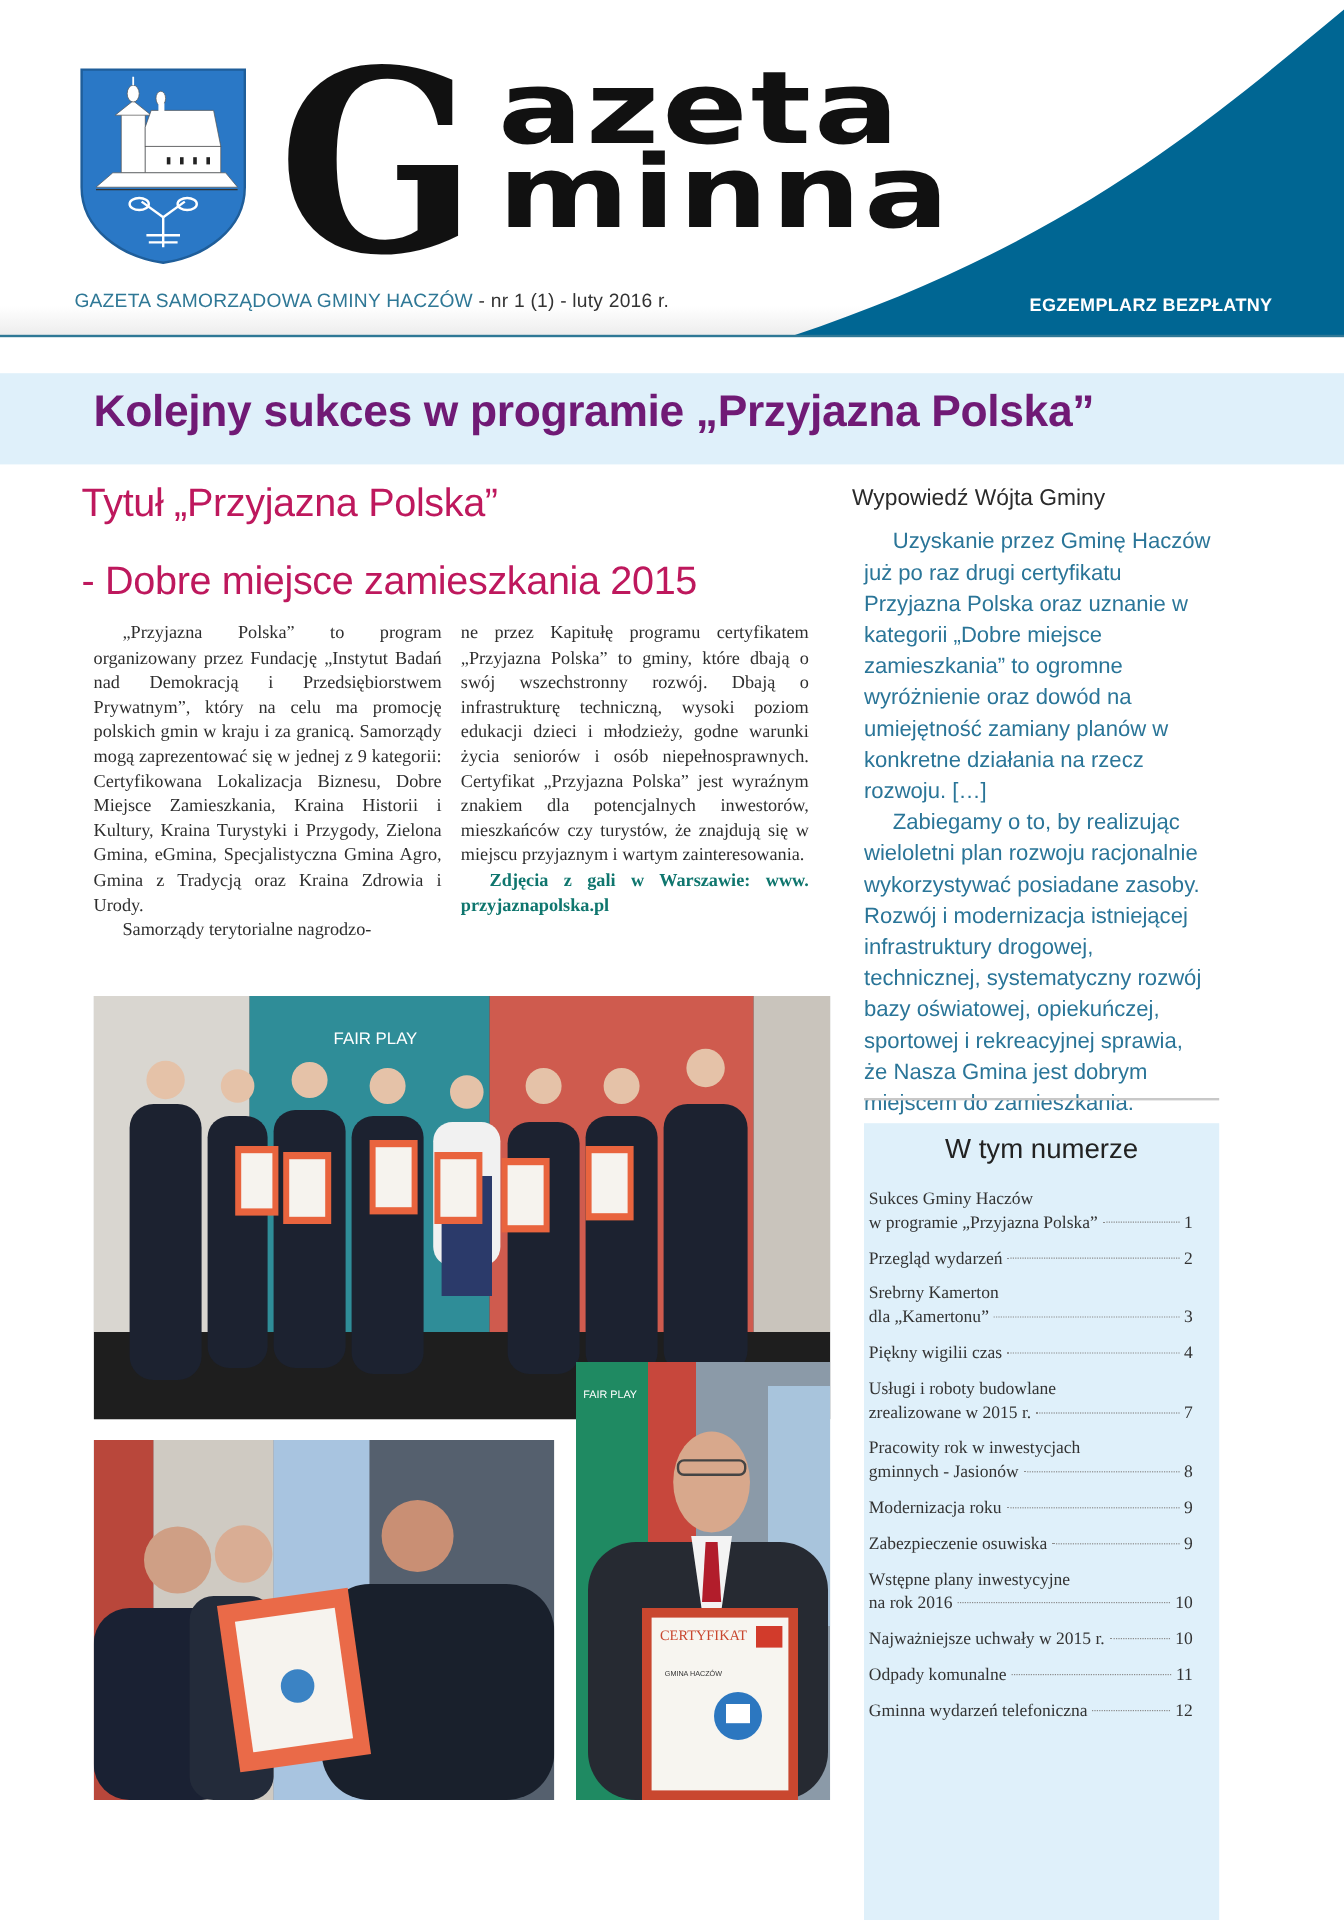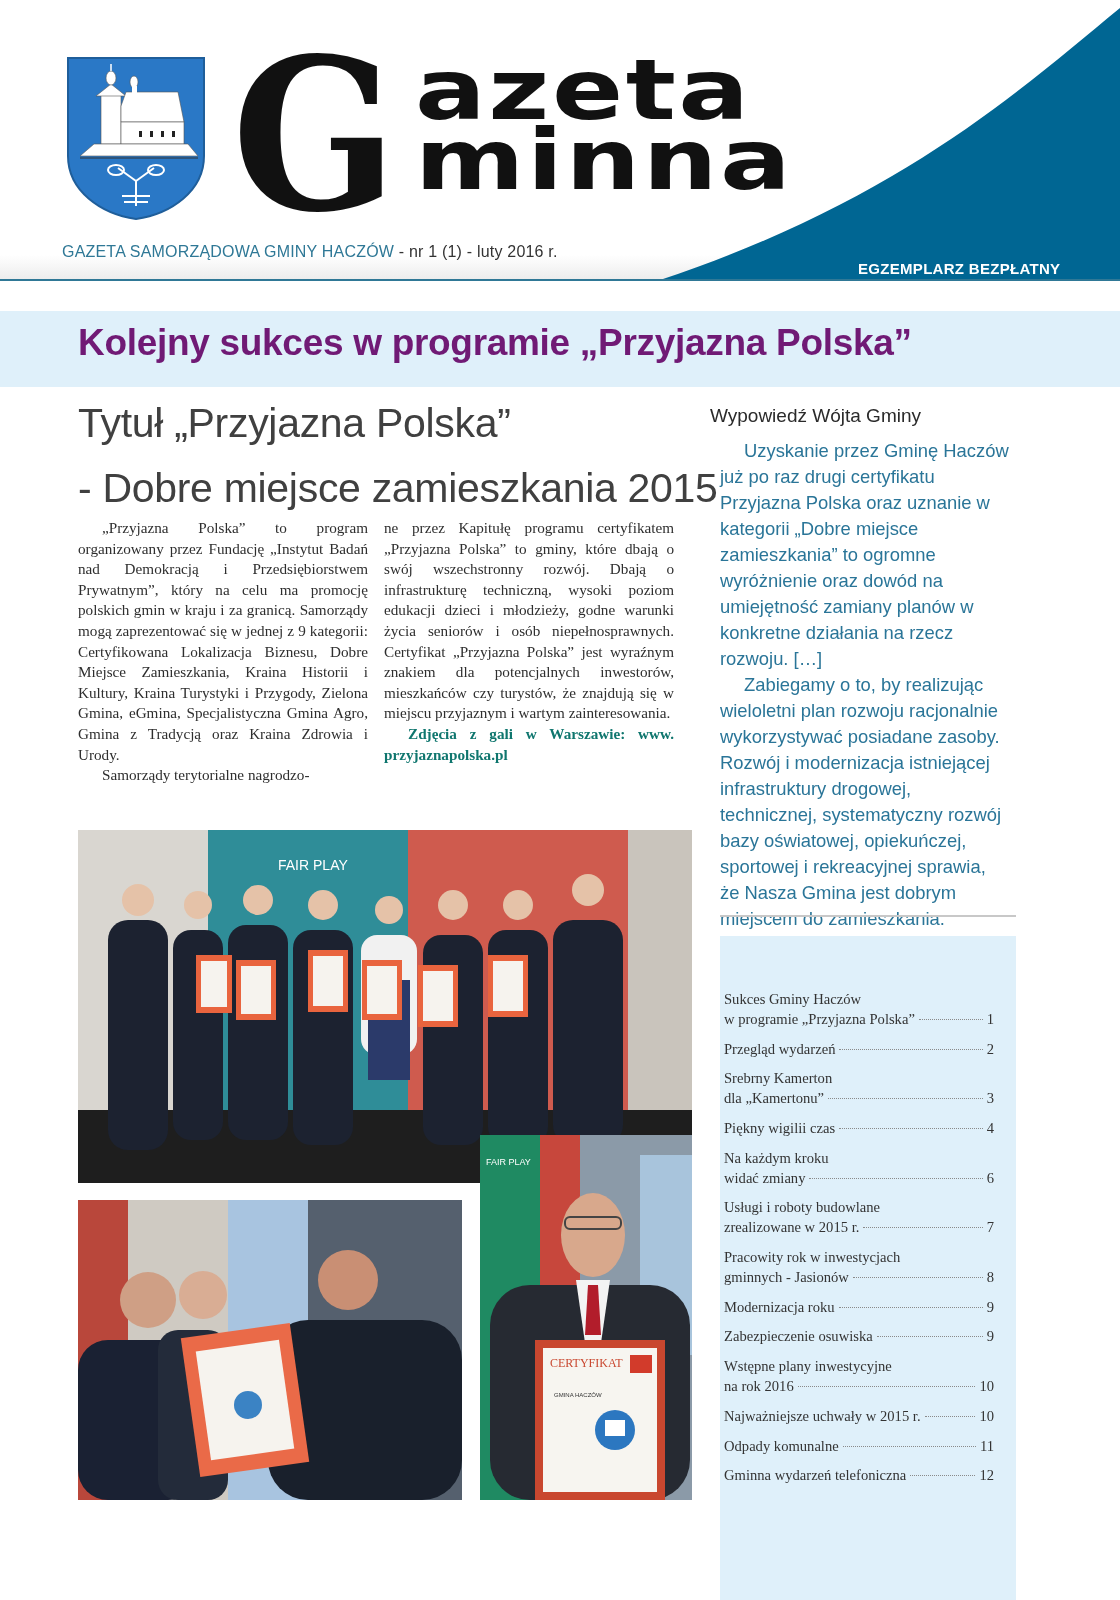--- a/index.html
+++ b/index.html
@@ -24,35 +24,35 @@
     transform: scaleX(1.25); transform-origin: left top;
   }
   .title-azeta { left: 415px; top: 55px; }
   .title-minna { left: 415px; top: 125px; }
   .subtitle {
     left: 62px; top: 243px; font-family: "Liberation Sans", sans-serif;
     font-size: 16px; color: #2f7896; letter-spacing: 0.2px;
   }
   .subtitle .dark { color: #333; }
   .free-label {
-    left: 858px; top: 260px; font-family: "Liberation Sans", sans-serif;
+    left: 858px; top: 246px; font-family: "Liberation Sans", sans-serif;
     font-weight: bold; font-size: 15px; color: #ffffff; letter-spacing: 0.3px;
   }
   .masthead-rule { left: 0; top: 279px; width: 1120px; height: 2px; background: #2f7896; }
 
   
   .headline-band { left: 0; top: 311px; width: 1120px; height: 76px; background: #dff0fa; }
   .headline {
     left: 78px; top: 322px; font-family: "Liberation Sans", sans-serif; font-weight: bold;
     font-size: 37px; color: #701a75; letter-spacing: -0.3px;
   }
 
   
   .art-title {
-    left: 78px; font-family: "Liberation Sans", sans-serif; font-size: 41px; color: #404040;
+    left: 68px; font-family: "Liberation Sans", sans-serif; font-size: 33px; color: #be185d;
     letter-spacing: -0.3px;
   }
   .art-title.l1 { top: 400px; }
   .art-title.l2 { top: 452px; margin-top: 13px; }
   .col {
     top: 518px; width: 290px; font-size: 15.2px; line-height: 20.6px; text-align: justify;
     color: #2e2e2e; hyphens: manual;
   }
   .col p { margin: 0; text-indent: 24px; }
   .col-a { left: 78px; }
@@ -163,20 +163,21 @@
 </div>
 
 <div class="abs quote-head">Wypowiedź Wójta Gminy</div>
 <div class="abs quote">
   <p>Uzyskanie przez Gminę Haczów już po raz drugi certyfikatu Przyjazna Polska oraz uznanie w kategorii „Dobre miejsce zamieszkania” to ogromne wyróżnienie oraz dowód na umiejętność zamiany planów w konkretne działania na rzecz rozwoju. […]</p>
   <p>Zabiegamy o to, by realizując wieloletni plan rozwoju racjonalnie wykorzystywać posiadane zasoby. Rozwój i modernizacja istniejącej infrastruktury drogowej, technicznej, systematyczny rozwój bazy oświatowej, opiekuńczej, sportowej i rekreacyjnej sprawia, że Nasza Gmina jest dobrym miejscem do zamieszkania.</p>
 </div>
 <div class="abs quote-rule"></div>
 
 <div class="abs toc">
+  <div class="abs toc-title">W tym numerze</div>
   <ul class="abs toc-list">
     <li class="toc-item">
         <div>Sukces Gminy Haczów</div>
         <div class="toc-row">
           <span class="t">w programie „Przyjazna Polska”</span>
           <span class="dots"></span>
           <span class="pg">1</span>
         </div>
       </li>
     <li class="toc-item">
@@ -192,28 +193,20 @@
           <span class="t">dla „Kamertonu”</span>
           <span class="dots"></span>
           <span class="pg">3</span>
         </div>
       </li>
     <li class="toc-item">
         <div class="toc-row">
           <span class="t">Piękny wigilii czas</span>
           <span class="dots"></span>
           <span class="pg">4</span>
-        </div>
-      </li>
-    <li class="toc-item">
-        <div>Na każdym kroku</div>
-        <div class="toc-row">
-          <span class="t">widać zmiany</span>
-          <span class="dots"></span>
-          <span class="pg">6</span>
         </div>
       </li>
     <li class="toc-item">
         <div>Usługi i roboty budowlane</div>
         <div class="toc-row">
           <span class="t">zrealizowane w 2015 r.</span>
           <span class="dots"></span>
           <span class="pg">7</span>
         </div>
       </li>

